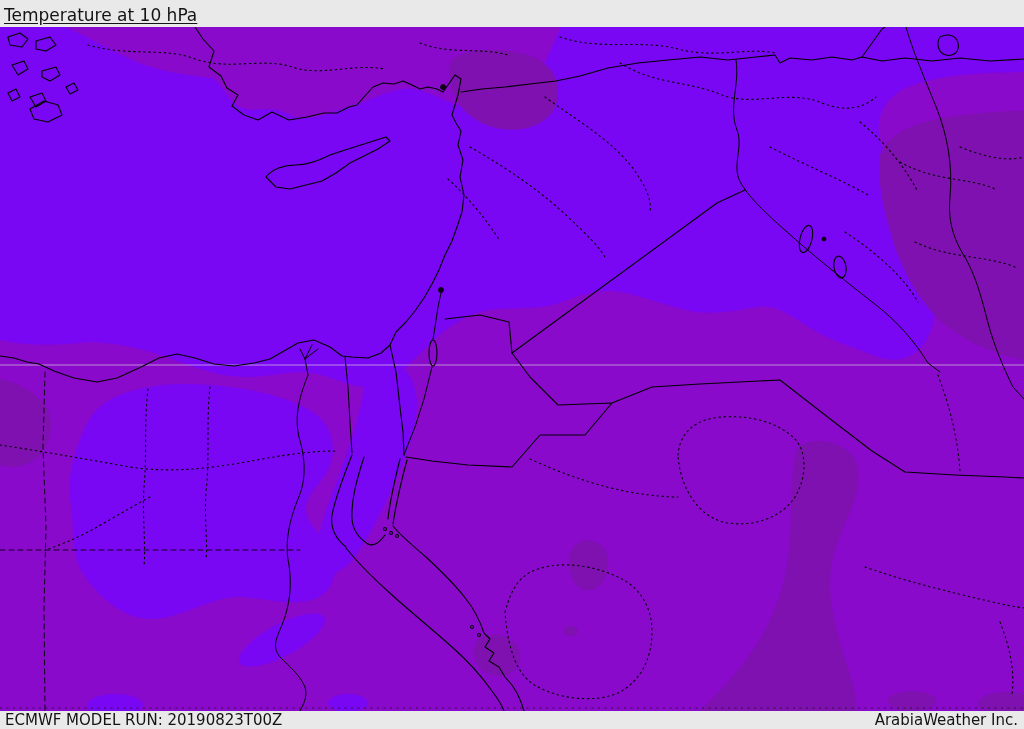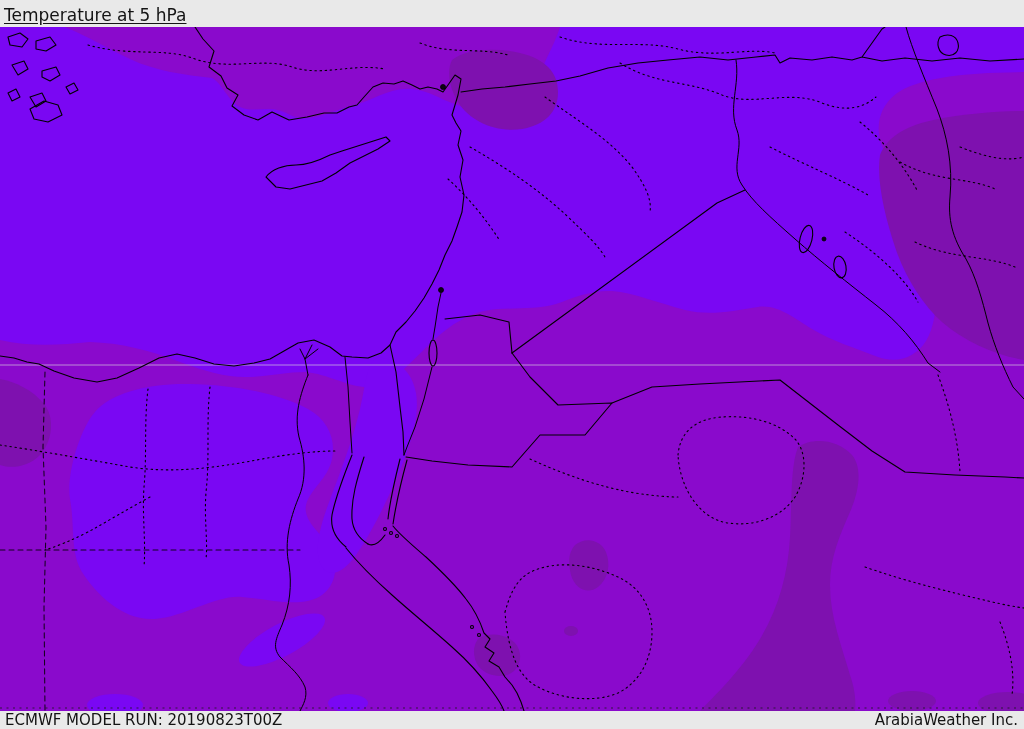--- a/index.html
+++ b/index.html
@@ -186,21 +186,21 @@
         <path d="M512,326 L530,350 L558,378 L612,376 L585,408 L540,408
           L512,440 L468,438 L432,434 L406,430"></path>
         <path d="M612,376 L652,360 L700,357 L780,353 L838,398 L872,424
           L905,445 L955,448 L1005,450 L1024,451"></path>
         <path d="M445,292 L480,288 L509,295 L512,326"></path>
       </g>
     </svg>
   </div>
 
   <div id="topbar" class="bar">
-    <span class="t">Temperature at 5 hPa</span>
+    <span class="t">Temperature at 10 hPa</span>
   </div>
 
   <div id="botbar" class="bar">
     <span class="t">ECMWF MODEL RUN: 20190823T00Z</span>
     <span class="t">ArabiaWeather Inc.</span>
   </div>
 
 </div>
 
 </body></html>

